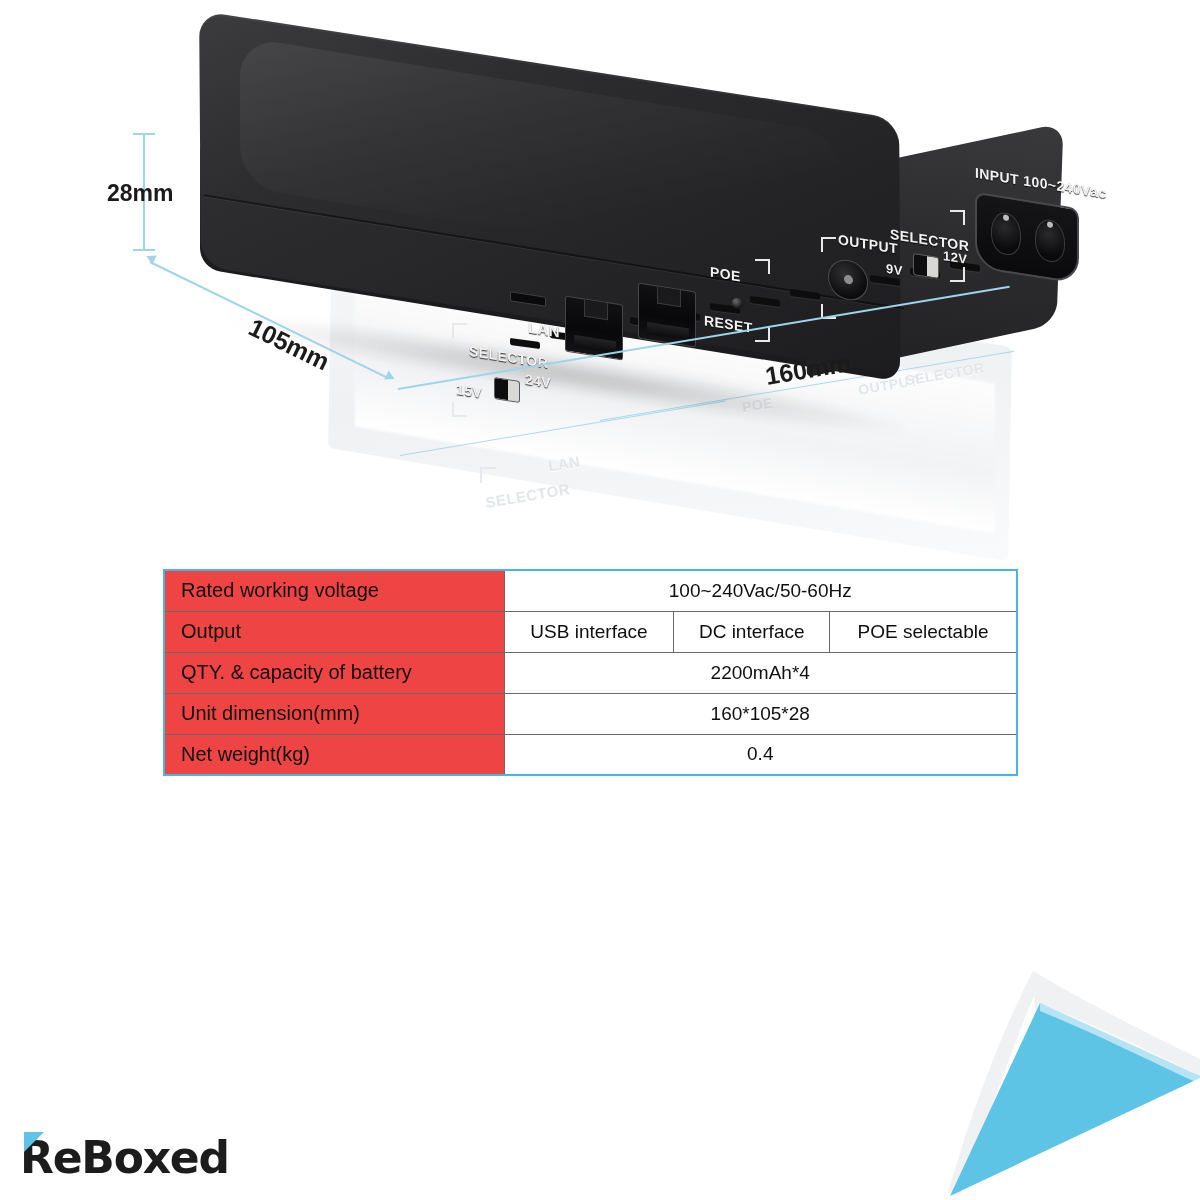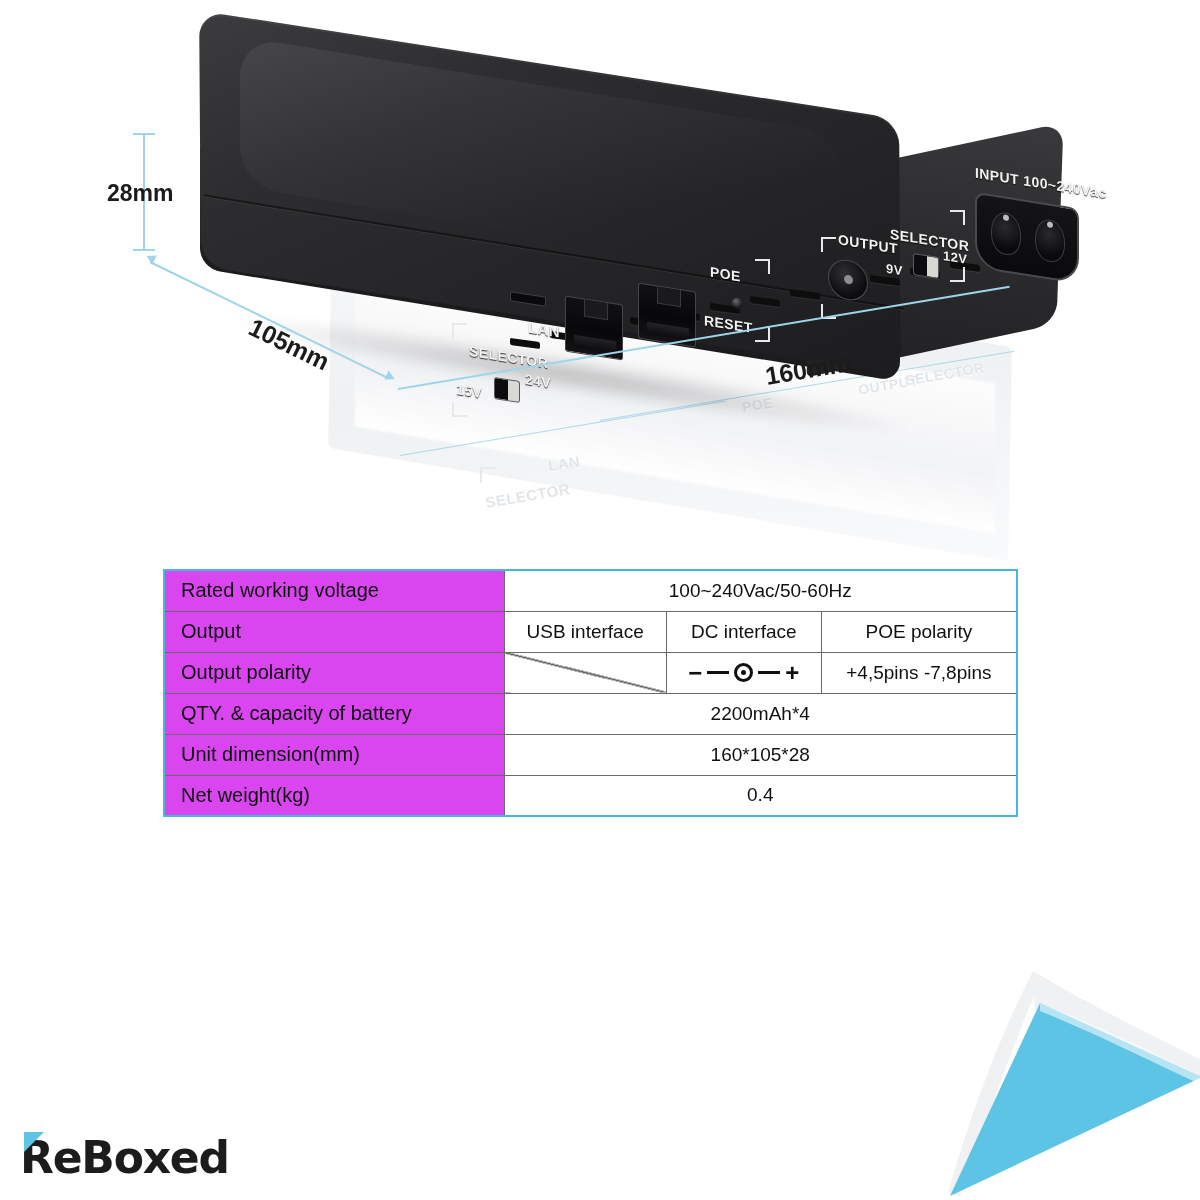--- a/index.html
+++ b/index.html
@@ -272,21 +272,21 @@
     border: 1.3px solid #6a6a6a;
     font-size: 19px;
     color: #101010;
     padding: 0 10px;
     height: 41px;
     text-align: center;
     vertical-align: middle;
     font-family: "Liberation Sans", sans-serif;
   }
   #spec-table td.label {
-    background: #d946ef;
+    background: #ef4444;
     text-align: left;
     padding-left: 16px;
     width: 340px;
     font-size: 20px;
     margin-top: 12px;
   }
   #spec-table td.label.small { font-size: 15.5px; letter-spacing: -.2px; }
   #spec-table td.small { font-size: 15px; letter-spacing: -.3px; padding: 0 2px; }
   #spec-table td.na {
     position: relative;
@@ -445,35 +445,21 @@
   <table id="spec-table">
     <tbody>
       <tr>
         <td class="label">Rated working voltage</td>
         <td colspan="3">100~240Vac/50-60Hz</td>
       </tr>
       <tr>
         <td class="label">Output</td>
         <td>USB interface</td>
         <td>DC interface</td>
-        <td>POE polarity</td>
-      </tr>
-      <tr>
-        <td class="label">Output polarity</td>
-        <td class="na"></td>
-        <td>
-          <span class="polarity">
-            <span class="pol-sign">−</span>
-            <span class="pol-bar"></span>
-            <span class="pol-ring"></span>
-            <span class="pol-bar"></span>
-            <span class="pol-sign">+</span>
-          </span>
-        </td>
-        <td>+4,5pins -7,8pins</td>
+        <td>POE selectable</td>
       </tr>
       <tr>
         <td class="label">QTY. &amp; capacity of battery</td>
         <td colspan="3">2200mAh*4</td>
       </tr>
       <tr>
         <td class="label">Unit dimension(mm)</td>
         <td colspan="3">160*105*28</td>
       </tr>
       <tr>

